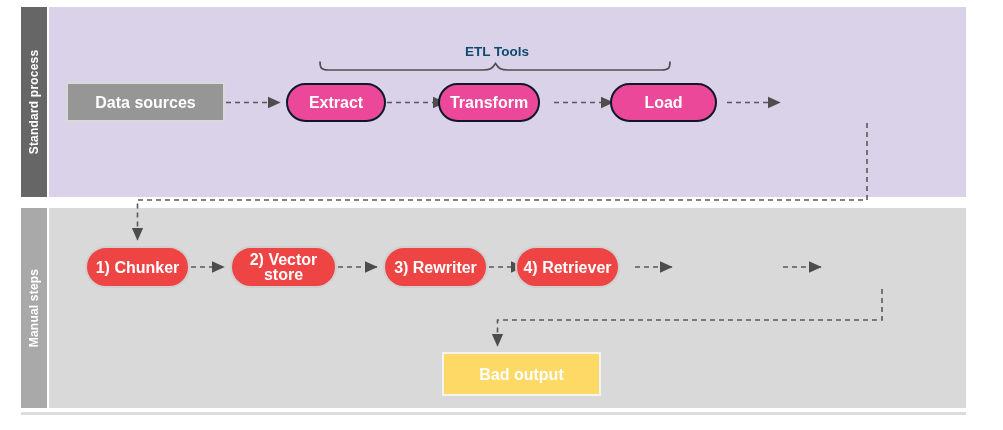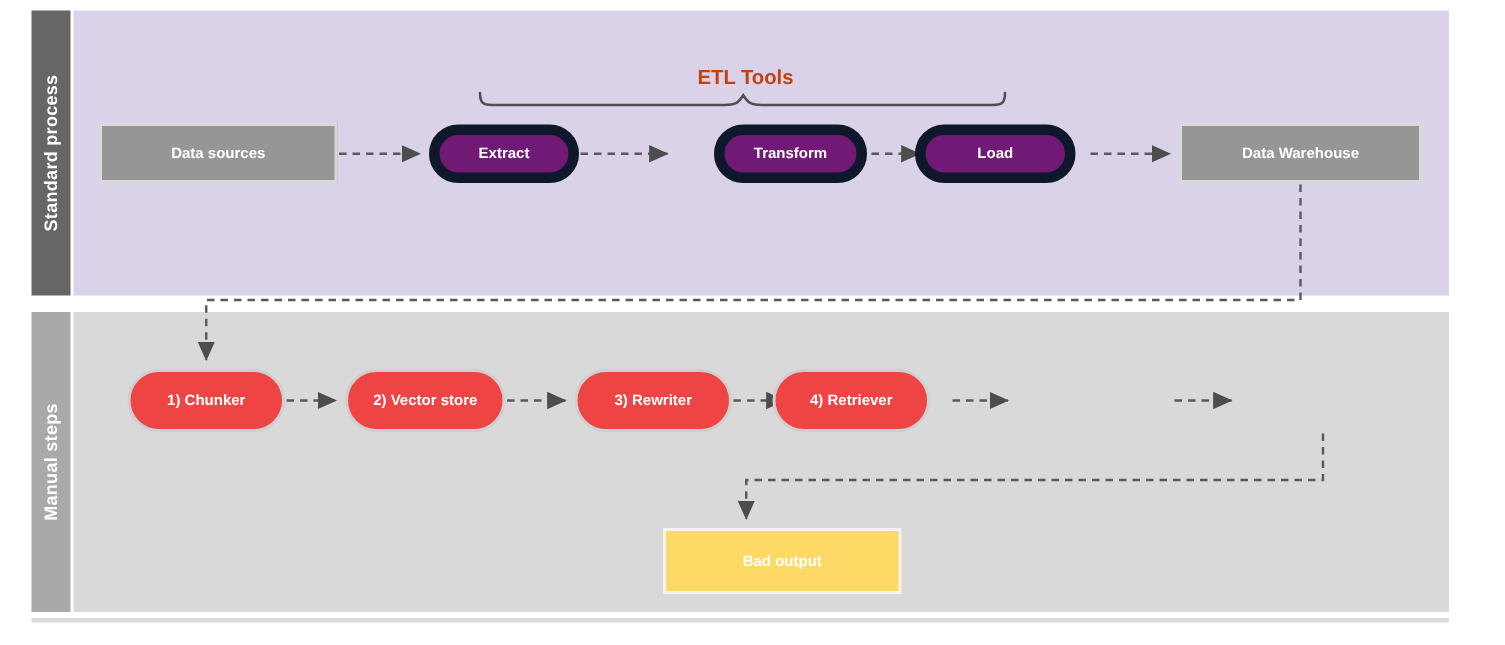--- a/index.html
+++ b/index.html
@@ -11,45 +11,45 @@
   .lane-strip span{transform:rotate(-90deg);white-space:nowrap;color:#ffffff;
                    font-size:12px;font-weight:bold;letter-spacing:.2px;}
   #strip-standard{left:21px;top:7px;width:26px;height:190px;background:#666666;}
   #strip-manual{left:21px;top:208px;width:26px;height:200px;background:#a9a9a9;}
   #body-standard{position:absolute;left:49px;top:7px;width:917px;height:190px;background:#d9d2e9;}
   #body-manual{position:absolute;left:49px;top:208px;width:917px;height:200px;background:#d9d9d9;}
   #bottom-rule{position:absolute;left:21px;top:412px;width:945px;height:3px;background:#dcdcdc;}
 
   
   .node{position:absolute;display:flex;align-items:center;justify-content:center;
-        text-align:center;color:#ffffff;font-size:10px;font-weight:bold;line-height:15px;
+        text-align:center;color:#ffffff;font-size:16px;font-weight:bold;line-height:15px;
         box-sizing:border-box;}
   .rect{background:#969696;border:2px solid #d9d9d9;}
-  .pill-etl{background:#701a75;border:7px solid #0f172a;border-radius:20px;}
+  .pill-etl{background:#ec4899;border:2px solid #0f172a;border-radius:20px;}
   .pill-manual{background:#ef4444;border:2px solid #cfcfcf;border-radius:22px;}
   .warn{background:#ffd966;border:2px solid #f3f3f3;}
 
   #n-data-sources{left:66px;top:82px;width:159px;height:40px;}
   #n-extract{left:286px;top:83px;width:100px;height:39px;}
-  #n-transform{left:476px;top:83px;width:102px;height:39px;}
+  #n-transform{left:438px;top:83px;width:102px;height:39px;}
   #n-load{left:610px;top:83px;width:107px;height:39px;}
   #n-data-warehouse{left:786px;top:82px;width:162px;height:40px;}
 
   #n-chunker{left:85px;top:246px;width:105px;height:42px;}
   #n-vector-store{left:230px;top:246px;width:107px;height:42px;padding:0 12px;}
   #n-rewriter{left:383px;top:246px;width:105px;height:42px;}
   #n-retriever{left:515px;top:246px;width:105px;height:42px;}
   #n-reranker{left:678px;top:246px;width:104px;height:42px;}
   #n-consolidator{left:827px;top:246px;width:110px;height:42px;padding:0 12px;}
 
   #n-bad-output{left:418px;top:352px;width:159px;height:44px;margin-left:24px;}
 
   
   #etl-label{position:absolute;left:432px;top:44px;width:130px;text-align:center;
-             color:#c2410c;font-size:13.5px;font-weight:bold;}
+             color:#0c4a6e;font-size:13.5px;font-weight:bold;}
   #connector-layer,#brace-layer{position:absolute;left:0;top:0;pointer-events:none;}
 </style>
 </head>
 <body>
 
 <div id="canvas">
 
   <div id="body-standard"></div>
   <div id="body-manual"></div>
 
@@ -86,21 +86,20 @@
       <path d="M635,267 L672,267" marker-end="url(#arrow)"></path>
       <path d="M783,267 L821,267" marker-end="url(#arrow)"></path>
       <path d="M882,289 L882,320 L497.5,320 L497.5,346" marker-end="url(#arrow)"></path>
     </g>
   </svg>
 
   <div id="n-data-sources" class="node rect">Data sources</div>
   <div id="n-extract" class="node pill-etl">Extract</div>
   <div id="n-transform" class="node pill-etl">Transform</div>
   <div id="n-load" class="node pill-etl">Load</div>
-  <div id="n-data-warehouse" class="node rect">Data Warehouse</div>
 
   <div id="n-chunker" class="node pill-manual">1) Chunker</div>
   <div id="n-vector-store" class="node pill-manual">2) Vector store</div>
   <div id="n-rewriter" class="node pill-manual">3) Rewriter</div>
   <div id="n-retriever" class="node pill-manual">4) Retriever</div>
 
   <div id="n-bad-output" class="node warn">Bad output</div>
 
 </div>
 

